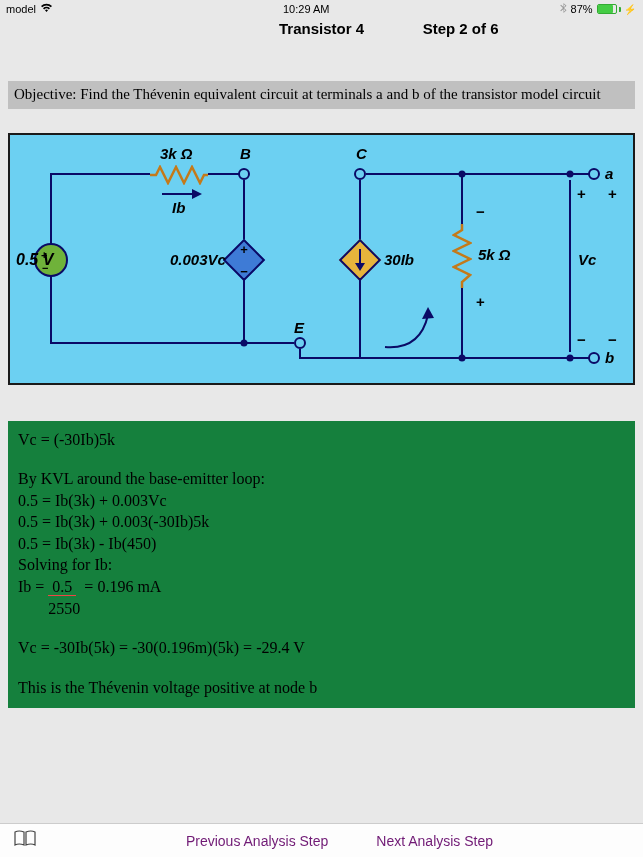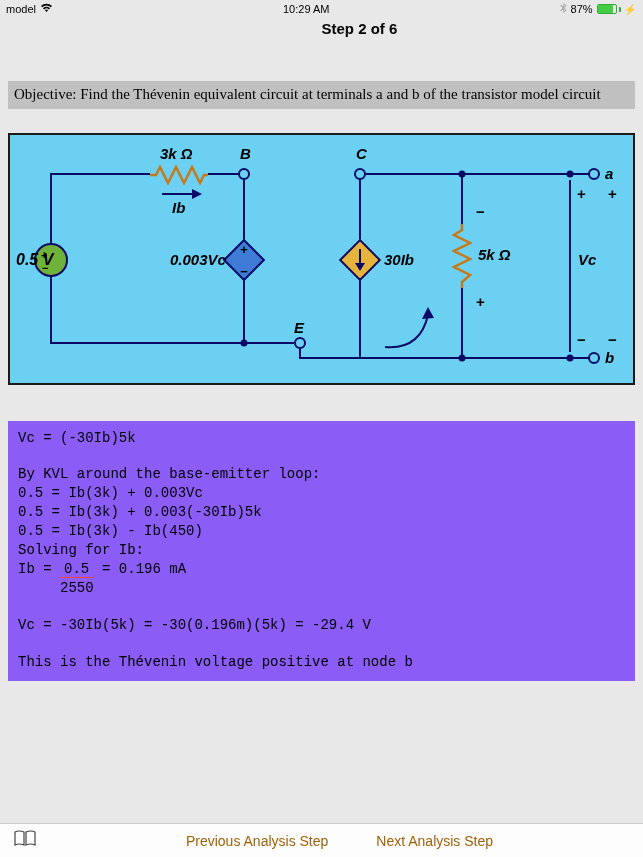--- a/index.html
+++ b/index.html
@@ -29,28 +29,28 @@
   .source-v { position: absolute; width: 34px; height: 34px; border: 2px solid #0a0a66; border-radius: 50%; background: #6fb23a; transform: translate(-50%, -50%); }
   .source-v .p { position: absolute; left: 5px; top: 4px; font-size: 11px; font-style: normal; }
   .source-v .m { position: absolute; left: 6px; bottom: 1px; font-size: 11px; font-style: normal; }
   .diamond { position: absolute; width: 30px; height: 30px; border: 2px solid #0a0a66; transform: translate(-50%, -50%) rotate(45deg); }
   .d-blue { background: #3e7bd6; }
   .d-yel { background: #e6b43c; }
   .dia-sign { position: absolute; font-size: 13px; font-style: normal; font-weight: 700; transform: translate(-50%, -50%); }
   .resistor { position: absolute; }
   .curve-arrow { position: absolute; }
 
-  .calc-box { margin: 36px 8px 0 8px; background: #8b5cf6; padding: 8px 10px 10px 10px; font-family: Liberation Mono, monospace; font-size: 14px; line-height: 1.35; }
+  .calc-box { margin: 36px 8px 0 8px; background: #15803d; padding: 8px 10px 10px 10px; font-family: Liberation Serif, serif; font-size: 16px; line-height: 1.35; }
   .calc-box .fraction { display: inline-block; vertical-align: top; }
   .calc-box .fnum { border-bottom: 1px solid #ef4444; padding: 0 4px; }
   .calc-box .fden { text-align: center; }
   .bottom-bar { position: absolute; left: 0; bottom: 0; width: 100%; height: 34px; background: #fdfdfd; border-top: 1px solid #ccc; display: flex; align-items: center; font-size: 14px; }
   .book-icon { margin-left: 14px; font-size: 18px; color: #333; }
   .nav-btns { flex: 1; display: flex; justify-content: center; gap: 48px; }
-  .nav-btn { color: #a16207; }
+  .nav-btn { color: #701a75; }
 </style>
 </head>
 <body>
 
 <div class="status-bar">
   <div class="status-left">
     <span>model</span>
     <span class="wifi-icon">
       <svg width="13" height="10" viewBox="0 0 13 10">
           <path d="M6.5 9 L5 7.3 A2.2 2.2 0 0 1 8 7.3 Z M3 5.2 A5 5 0 0 1 10 5.2 L8.8 6.4 A3.3 3.3 0 0 0 4.2 6.4 Z M1 3.1 A7.8 7.8 0 0 1 12 3.1 L10.8 4.3 A6 6 0 0 0 2.2 4.3 Z" fill="#000"></path>
@@ -70,20 +70,21 @@
           <div class="battery-fill"></div>
         </div>
       <div class="battery-tip"></div>
     </div>
     <span style="color:#000;font-size:10px;">⚡</span>
   </div>
 </div>
 
 <div class="header">
   <div class="header-left"></div>
+  <div class="header-center">Transistor 4</div>
   <div class="header-right">Step  2 of  6</div>
 </div>
 
 <div class="objective">Objective: Find the Thévenin equivalent circuit at terminals a and b of the transistor model circuit</div>
 
 <div class="circuit-box">
 
   <div class="wire wire-h" style="left:40px; top:38px; width:100px;"></div>
 
   <div class="resistor" style="left:140px; top:30px;">

